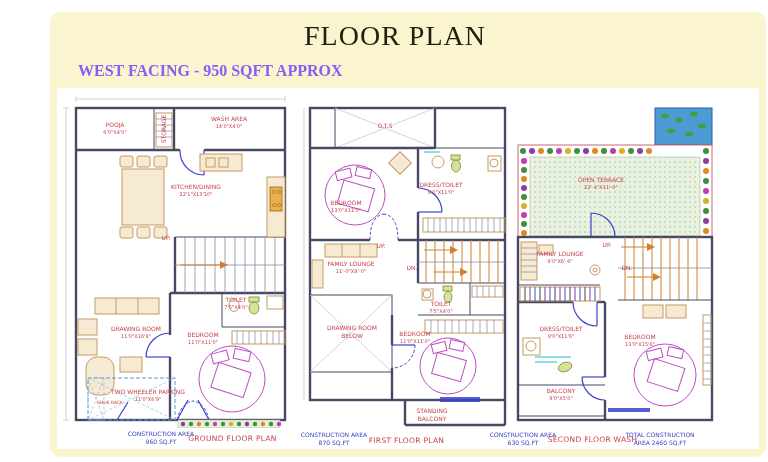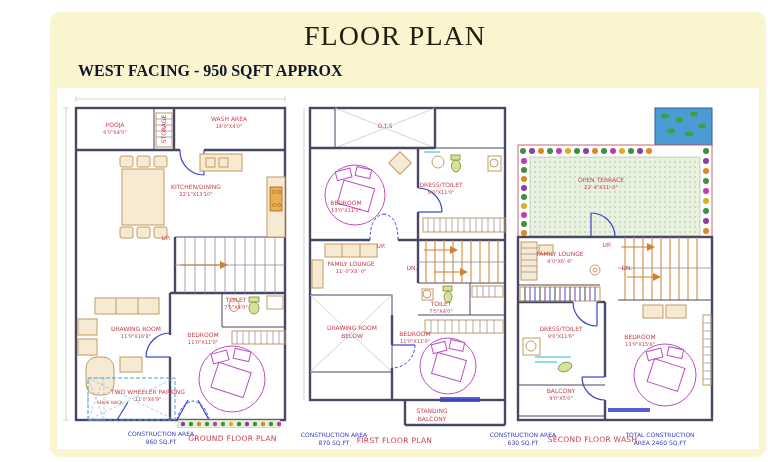--- a/index.html
+++ b/index.html
@@ -4,21 +4,21 @@
 <style>
   html,body{margin:0;padding:0;background:#ffffff;}
   .page{position:relative;width:768px;height:462px;background:#ffffff;overflow:hidden;
         font-family:"Liberation Sans",sans-serif;}
   .panel{position:absolute;left:50px;top:12px;width:716px;height:445px;
          background:#FAF4CF;border-radius:10px;}
   .sheet{position:absolute;left:57px;top:88px;width:702px;height:361px;background:#ffffff;}
   .title{position:absolute;left:50px;top:20px;width:690px;text-align:center;
          font-family:"Liberation Serif",serif;font-size:28px;color:#241d12;letter-spacing:1px;}
   .subtitle{position:absolute;left:78px;top:62px;font-family:"Liberation Serif",serif;
-         font-weight:bold;font-size:16px;color:#0f172a;}
+         font-weight:bold;font-size:16px;color:#8b5cf6;}
   .plan-svg{position:absolute;}
   .lbl{position:absolute;transform:translateX(-50%);text-align:center;font-size:6px;
        line-height:1.25;color:#C8404E;white-space:nowrap;font-family:"DejaVu Sans",sans-serif;}
   .lbl .d{font-size:5px;}
   .lbl.blue{color:#3540C0;}
   .lbl.big{font-size:7.5px;letter-spacing:.3px;padding-left:29px;}
   .lbl.tiny{font-size:4.5px;}
   .lbl.vert{transform:translate(-50%,-50%) rotate(-90deg);}
   
   .wall{fill:none;stroke:#474766;stroke-width:2.4;}
@@ -545,21 +545,21 @@
       <div class="d">11'0"X11'0"</div>
     </div>
   <div class="lbl" style="left:432px;top:407px">
     <div>STANDING</div>
       <div>BALCONY</div>
     </div>
   <div class="lbl blue" style="left:334px;top:431px">
     <div>CONSTRUCTION AREA</div>
       <div>870 SQ.FT</div>
     </div>
-  <div class="lbl big" style="left:380px;top:436px">
+  <div class="lbl big" style="left:392px;top:436px">
     <div>FIRST FLOOR PLAN</div>
     </div>
 
   <div class="lbl" style="left:601px;top:176px">
     <div>OPEN TERRACE</div>
       <div class="d">22'-4"X11'-0"</div>
     </div>
   <div class="lbl" style="left:560px;top:250px">
     <div>FAMILY LOUNGE</div>
       <div class="d">9'0"X6'-6"</div>

